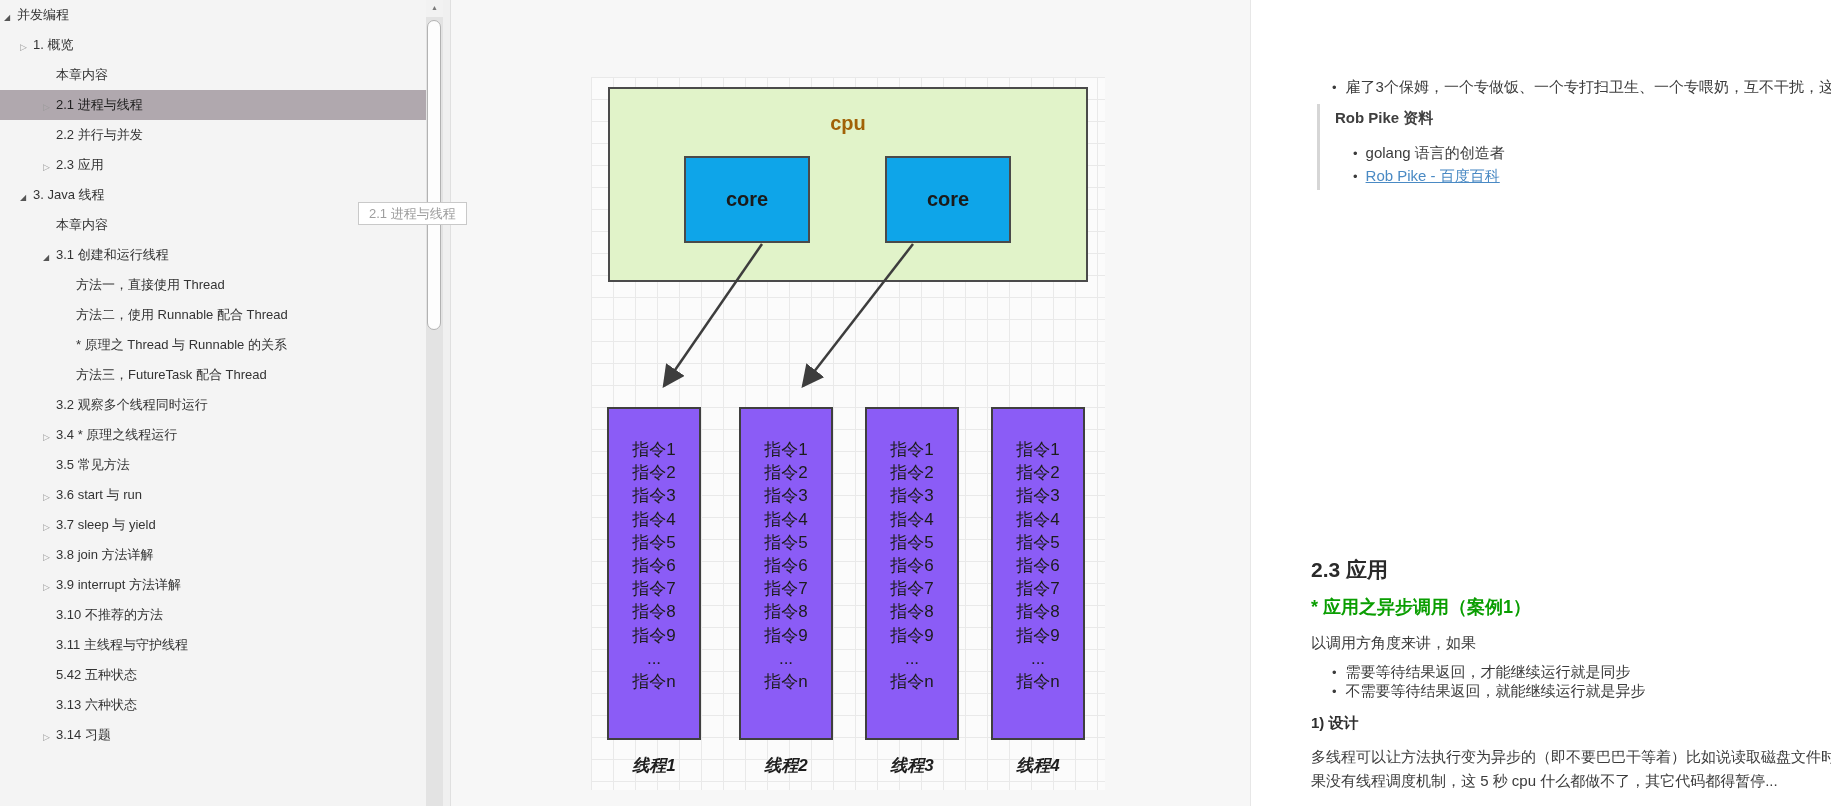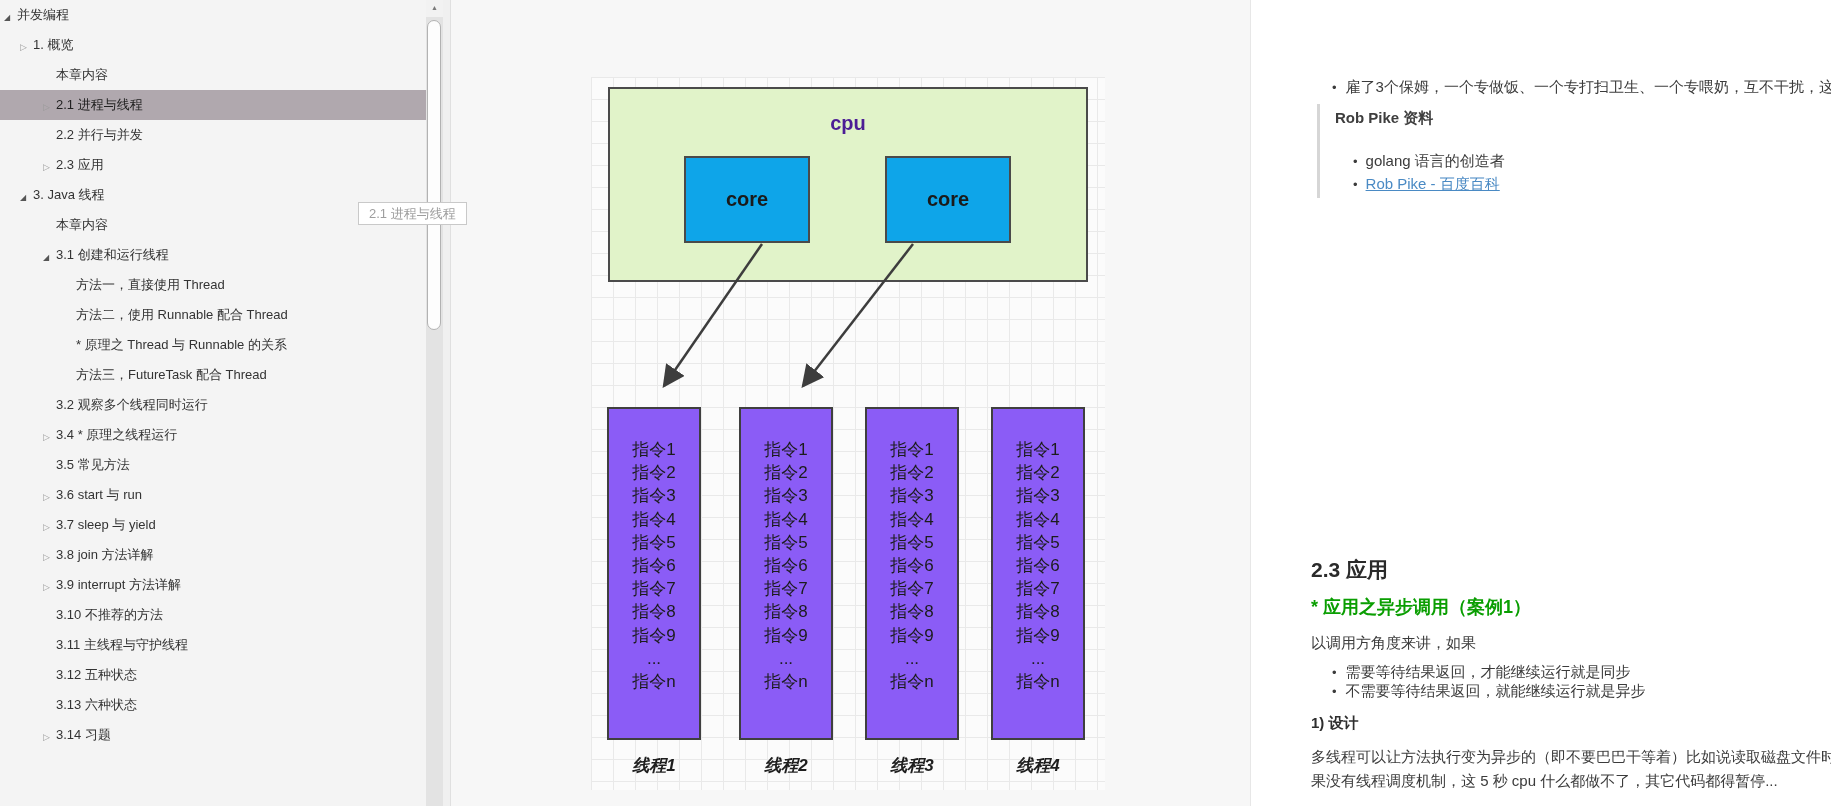--- a/index.html
+++ b/index.html
@@ -24,36 +24,36 @@
   .sb-btn { position:absolute; left:0; top:0; width:17px; height:17px; background:#f2f2f2; text-align:center; line-height:16px; font-size:7px; color:#7a7a7a; }
   .sb-thumb { position:absolute; left:1px; top:20px; width:14px; height:310px; background:#fdfdfd; border:1px solid #b2b2b2; border-radius:7px; }
   .gutter { position:absolute; left:443px; top:0; width:7px; height:806px; background:#f0f0f0; }
 
   
   .diagram-pane { position:absolute; left:450px; top:0; width:800px; height:806px; background:#f7f7f7; border-left:1px solid #e0e0e0; overflow:hidden; }
   .grid-image { position:absolute; left:140px; top:77px; width:514px; height:713px; background-color:#fbfbfb;
     background-image:linear-gradient(#e9e9e9 1px, transparent 1px), linear-gradient(90deg,#e9e9e9 1px, transparent 1px);
     background-size:22px 22px; }
   .cpu-box { position:absolute; left:157px; top:87px; width:480px; height:195px; background:#e1f3c9; border:2px solid #4a4a4a; }
-  .cpu-label { position:absolute; left:157px; top:112px; width:480px; text-align:center; font-size:20px; font-weight:bold; color:#4c1d95; }
+  .cpu-label { position:absolute; left:157px; top:112px; width:480px; text-align:center; font-size:20px; font-weight:bold; color:#a16207; }
   .core-box { position:absolute; top:156px; width:126px; height:87px; background:#0ea5e9; border:2px solid #4a4a4a; display:flex; align-items:center; justify-content:center; font-size:20px; font-weight:bold; color:#1a1a1a; }
   .core-left { left:233px; } .core-right { left:434px; }
   .arrows { position:absolute; left:0; top:0; width:800px; height:806px; pointer-events:none; }
   .thread-box { position:absolute; top:399px; width:94px; height:333px; background:#8b5cf6; border:2.5px solid #3f3f3f; padding-top:29px; text-align:center;margin-top:8px; }
   .ins { font-size:17px; line-height:23.2px; color:#1c1c1c; }
   .thread-caption { position:absolute; top:754px; width:94px; text-align:center; font-size:17px; font-weight:bold; font-style:italic; color:#1e1e1e; }
 
   
   .text-pane { position:absolute; left:1250px; top:0; width:581px; height:806px; background:#ffffff; border-left:1px solid #e7e7e7; overflow:hidden; }
   .text-pane .abs { position:absolute; white-space:nowrap; }
   .li { position:absolute; left:81px; font-size:15px; line-height:20px; color:#3b3b3b; white-space:nowrap; }
   .li .dot { color:#3b3b3b; margin-right:9px; font-size:13px; }
   .quote { position:absolute; left:66px; top:104px; border-left:3px solid #d6d6d6; padding:2px 0 2px 15px; }
   .quote-title { font-size:15px; font-weight:bold; color:#3e3e3e; line-height:24px; }
-  .q-list { margin-top:20px; }
+  .q-list { margin-top:12px; }
   .q-item { padding-left:18px; font-size:15px; line-height:22px; color:#3b3b3b; white-space:nowrap; }
   .q-item .dot { margin-right:8px; font-size:13px; color:#3b3b3b; }
   a.doc-link { color:#4a8ac4; text-decoration:underline; cursor:pointer; }
   .h2 { left:60px; top:556px; font-size:21px; font-weight:bold; color:#2a2a2a; }
   .h3 { left:60px; top:597px; font-size:18px; font-weight:bold; color:#0a9e02; line-height:20px; }
   .p-intro { left:60px; top:633px; font-size:15px; color:#3b3b3b; line-height:19px; }
   .p-design { left:60px; top:713px; font-size:15px; font-weight:bold; color:#2e2e2e; line-height:19px; }
   .p-line { left:60px; font-size:15px; color:#3b3b3b; line-height:22px; }
 
   
@@ -147,21 +147,21 @@
     <div class="row lv2">
         <span class="tw"></span>
         <span>3.10 不推荐的方法</span>
       </div>
     <div class="row lv2">
         <span class="tw"></span>
         <span>3.11 主线程与守护线程</span>
       </div>
     <div class="row lv2">
         <span class="tw"></span>
-        <span>3.12 五种状态</span>
+        <span>5.42 五种状态</span>
       </div>
     <div class="row lv2">
         <span class="tw"></span>
         <span>3.13 六种状态</span>
       </div>
     <div class="row lv2">
         <span class="tw col"></span>
         <span>3.14 习题</span>
       </div>
   </div>

